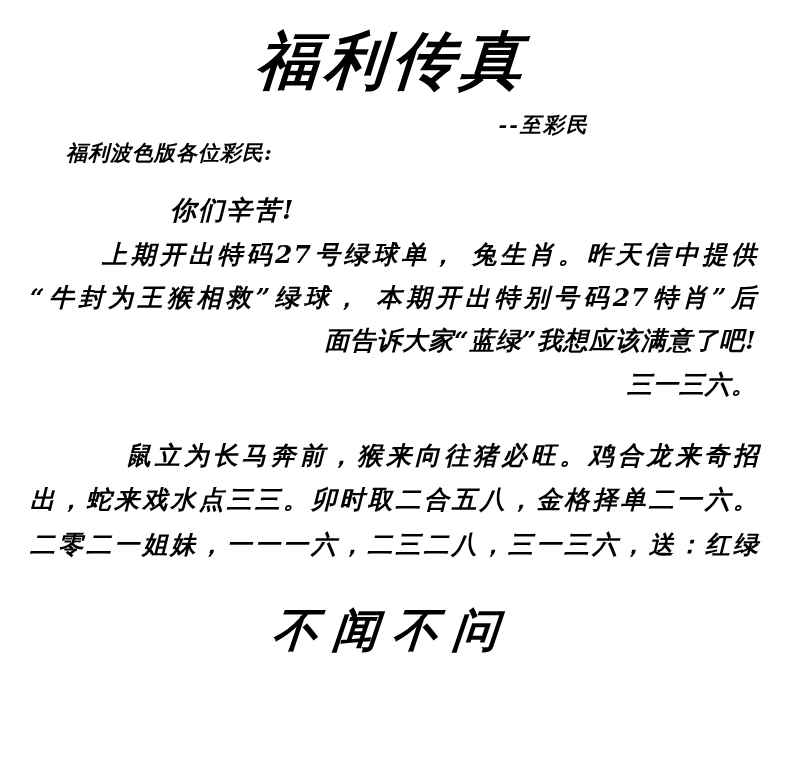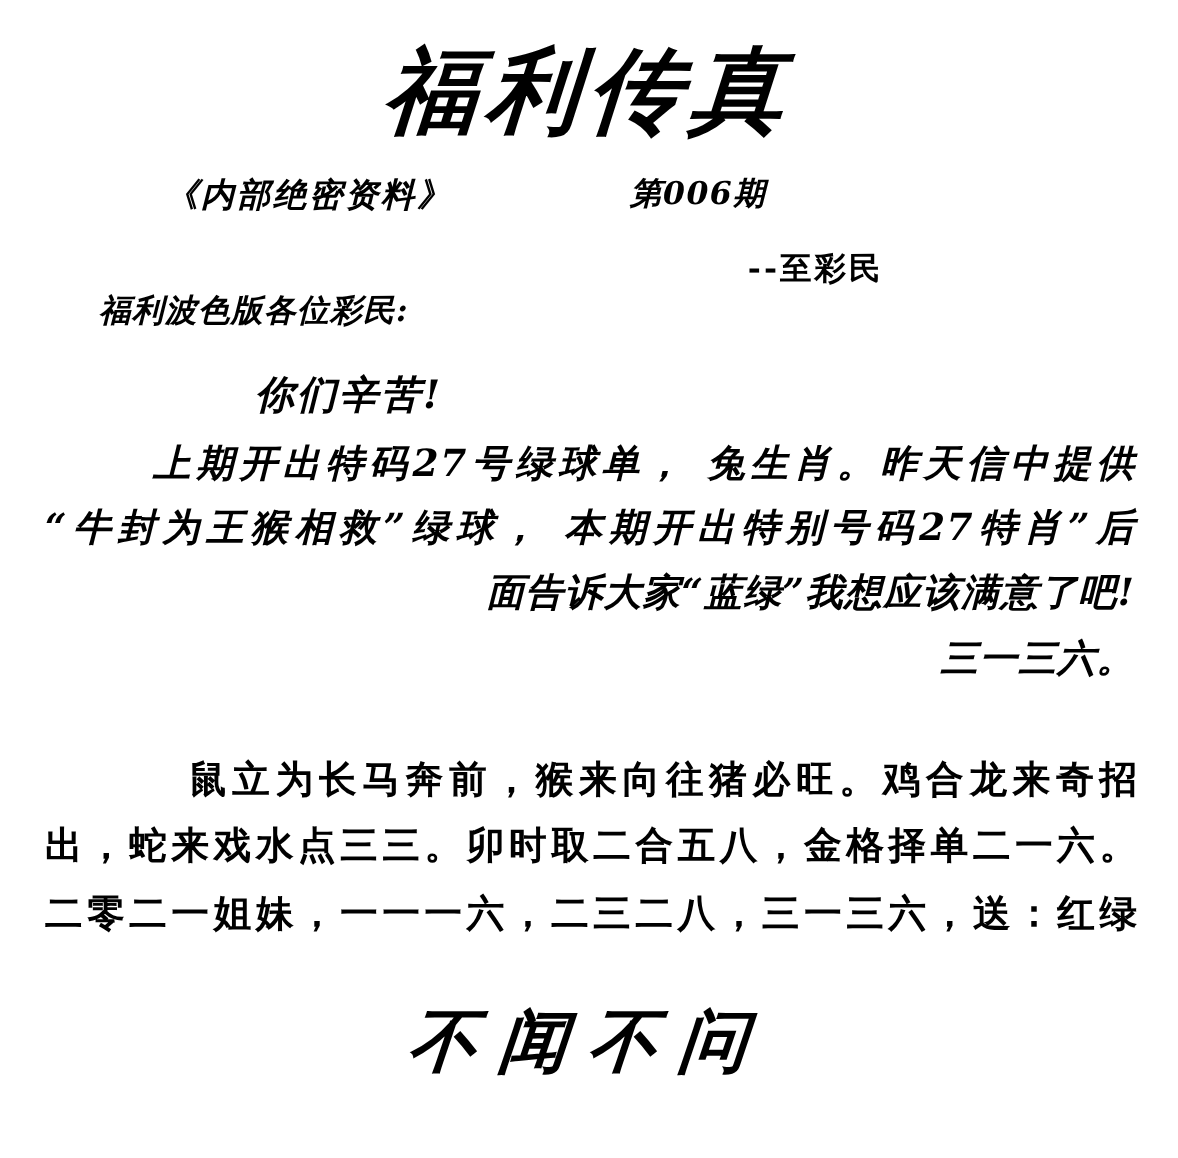--- a/index.html
+++ b/index.html
@@ -58,20 +58,21 @@
     font-weight: 700;
     font-style: italic;
     letter-spacing: 1px;
   }
   .byline {
     margin-top: 18px;
     text-align: right;
     padding-right: 196px;
     font-size: 21px;
     font-weight: 700;
+    font-style: italic;
     letter-spacing: 2px;
   }
 
   
   .salutation {
     padding-left: 66px;
     font-size: 21px;
     font-weight: 700;
     font-style: italic;
     letter-spacing: 1px;
@@ -98,24 +99,25 @@
   .greeting {
     font-size: 26px;
     font-weight: 700;
     font-style: italic;
     text-indent: 140px;
     letter-spacing: 2px;
     margin: 0 0 6px 0;
   }
 
   .prediction-block {
-    margin-top: 40px;
+    margin-top: 30px;
     padding: 0 26px 0 30px;
     font-size: 25px;
     font-weight: 700;
+    font-style: italic;
     line-height: 1.7;
     letter-spacing: 1px;
   }
   .prediction-block p { margin: 0 0 2px 0; }
 
   
   .slogan {
     text-align: center;
     margin-top: 34px;
     font-size: 46px;
@@ -125,24 +127,20 @@
     transform: skewX(-5deg);
   }
 </style>
 </head>
 <body>
 
 <div class="page">
 
   <div class="title">福利传真</div>
 
-  <div class="subhead">
-    <span class="bracket-text">《内部绝密资料》</span>
-    <span class="issue">第006期</span>
-  </div>
 
   <div class="byline">--至彩民</div>
 
   <div class="salutation">福利波色版各位彩民:</div>
 
   <div class="body-block">
     <p class="greeting">你们辛苦!</p>
     <p class="indent-1 just">上期开出特码27号绿球单， 兔生肖。昨天信中提供</p>
     <p class="indent-0 just">“牛封为王猴相救”绿球， 本期开出特别号码27特肖”后</p>
     <p class="indent-0">面告诉大家“蓝绿”我想应该满意了吧!</p>

